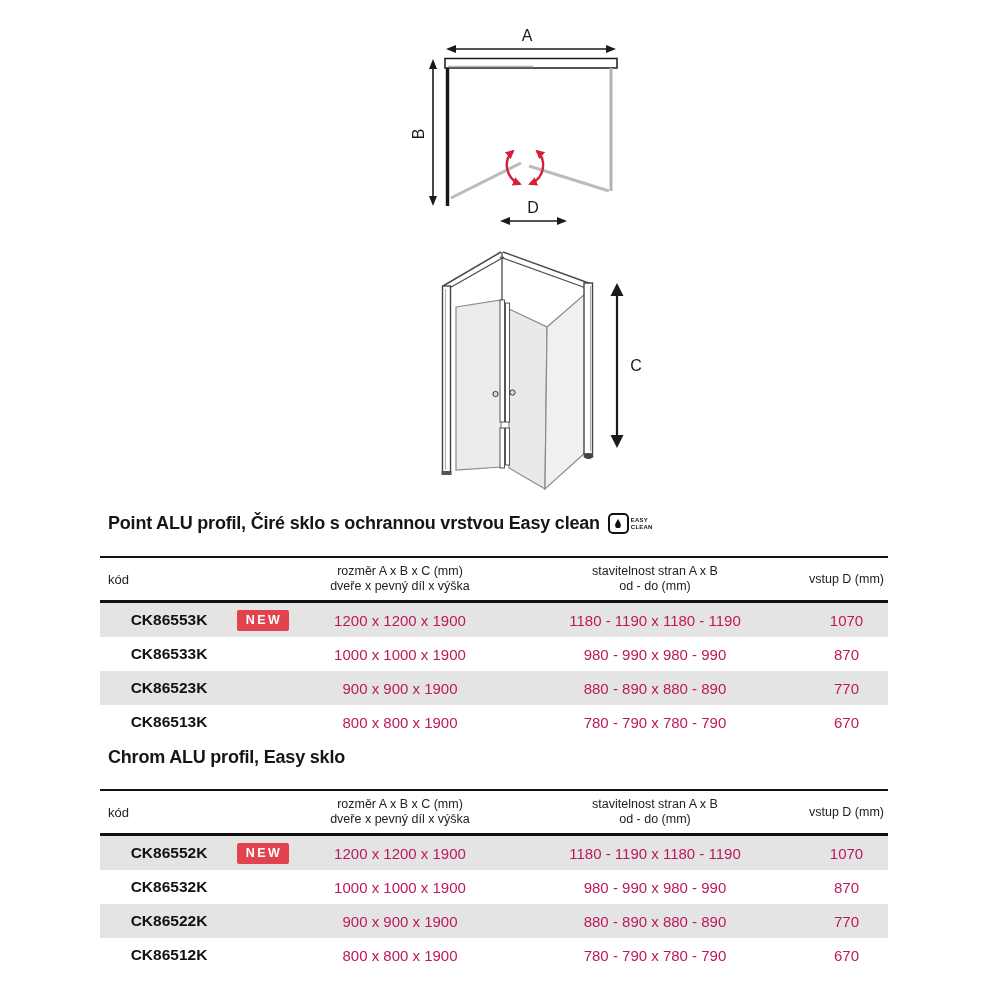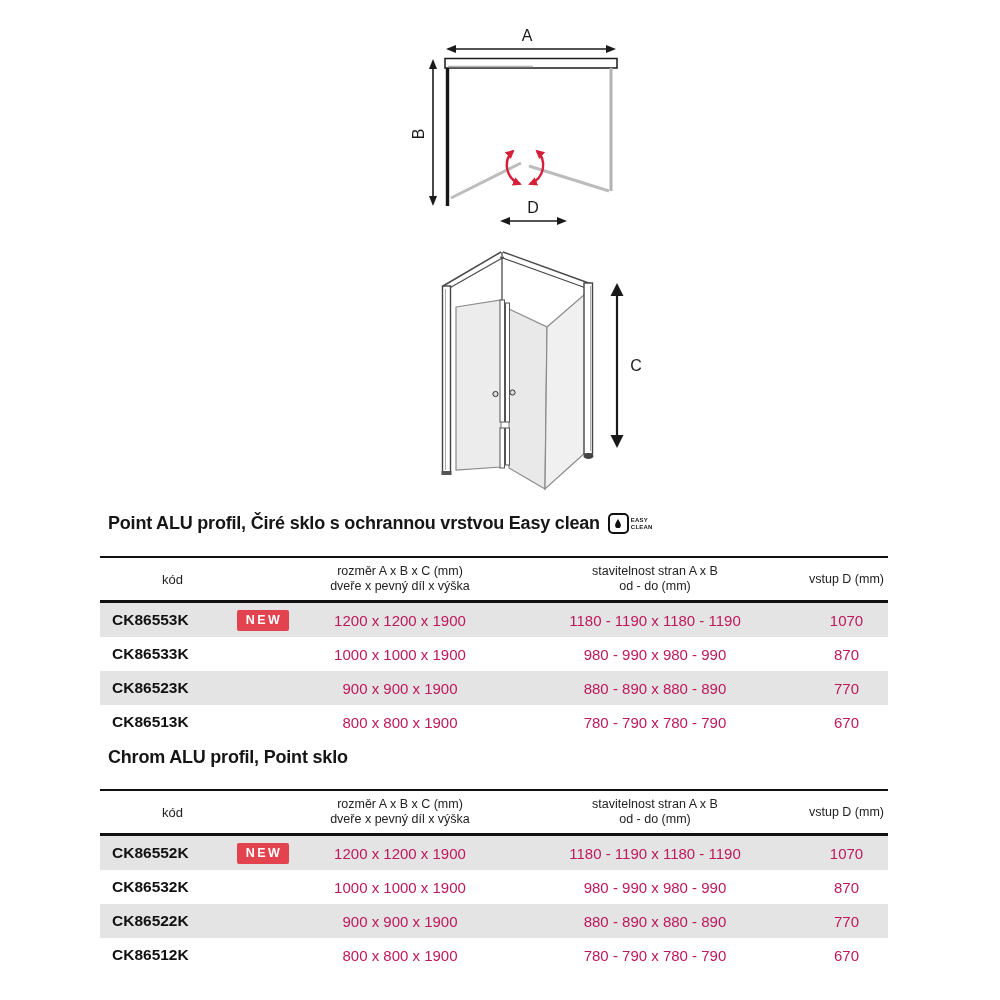--- a/index.html
+++ b/index.html
@@ -27,28 +27,28 @@
   .ec-line{font-size:6px;line-height:6.5px;font-weight:700;letter-spacing:0.2px;color:#111;}
 
   .spec-table{position:absolute;left:100px;width:788px;font-size:15px;}
   .table-1{top:556px;}
   .table-2{top:789px;}
   .thead{
     display:grid;grid-template-columns:137px 58px 210px 300px 83px;
     border-top:2px solid #111;border-bottom:3px solid #111;height:42px;align-items:center;
   }
   .th{font-size:12.5px;line-height:15px;color:#222;text-align:center;}
-  .th-code{text-align:center;padding-left:8px;font-size:13px;}
+  .th-code{text-align:left;padding-left:8px;font-size:13px;}
   .tr{
     display:grid;grid-template-columns:137px 58px 210px 300px 83px;
     height:34px;align-items:center;
   }
   .tr.alt{background:#e4e4e4;}
   .td{white-space:nowrap;}
-  .td-code{font-weight:700;padding-left:12px;font-size:15.5px;color:#111;}
+  .td-code{font-weight:700;padding-left:1px;font-size:15.5px;color:#111;text-align:center;}
   .td-center{text-align:center;color:#be185d;}
   .badge-cell{display:flex;align-items:center;justify-content:flex-start;}
   .new-badge{
     display:inline-flex;align-items:center;justify-content:center;
     width:50px;height:21px;background:#e2434f;color:#fff;border-radius:2px;
     font-size:12.5px;font-weight:700;letter-spacing:2.5px;padding-left:2px;
   }
 </style>
 </head>
 <body>
@@ -181,21 +181,21 @@
   <div class="tr">
     <div class="td td-code">CK86513K</div>
     <div class="td badge-cell"></div>
     <div class="td td-center">800 x 800 x 1900</div>
     <div class="td td-center">780 - 790 x 780 - 790</div>
     <div class="td td-center">670</div>
   </div>
 </div>
 
 <div class="section-title title-2">
-  <span>Chrom ALU profil, Point sklo</span>
+  <span>Chrom ALU profil, Easy sklo</span>
 </div>
 
 <div class="spec-table table-2">
   <div class="thead">
     <div class="th th-code">kód</div>
     <div class="th"></div>
     <div class="th">
       <div>rozměr A x B x C (mm)</div>
       <div>dveře x pevný díl x výška</div>
     </div>

